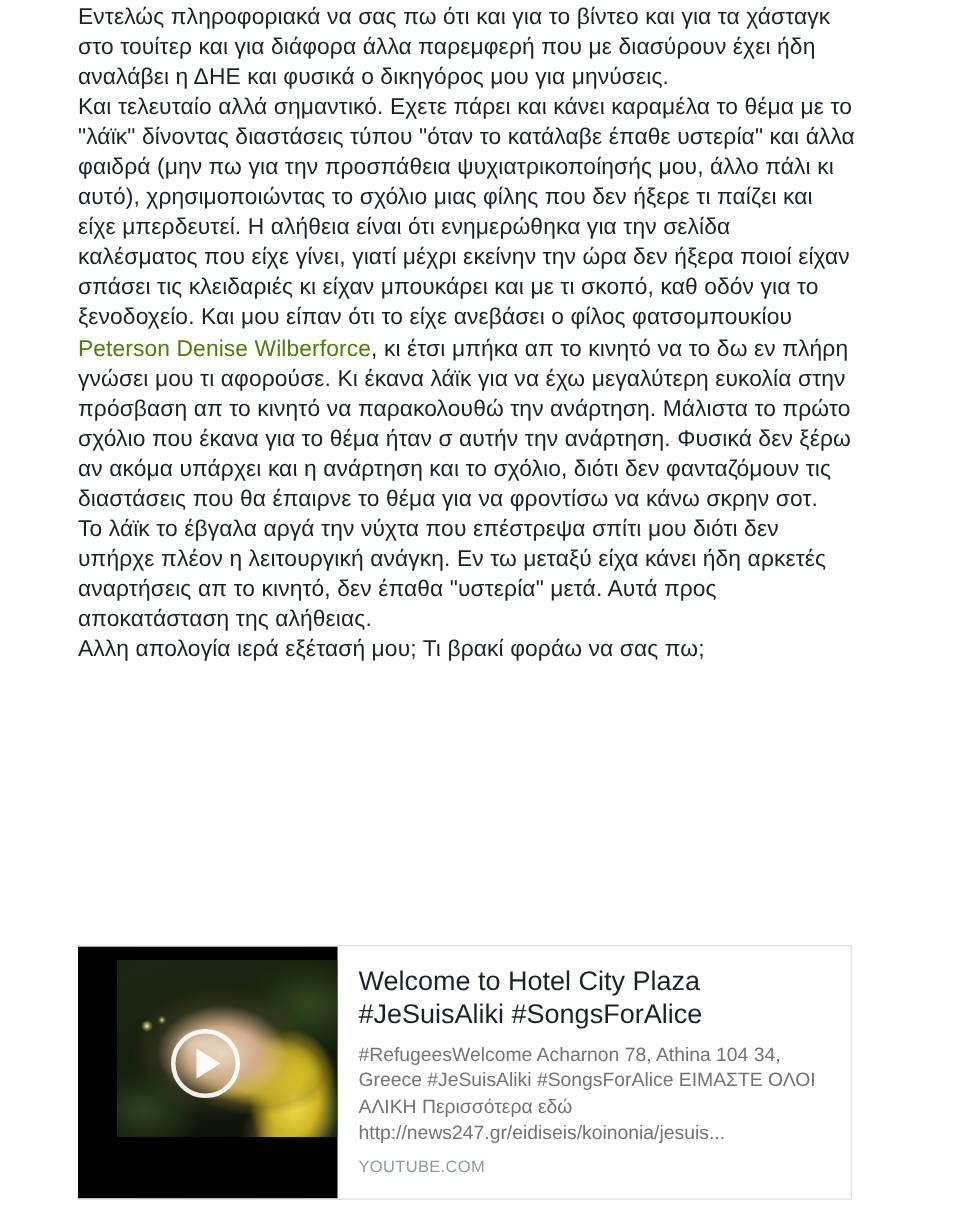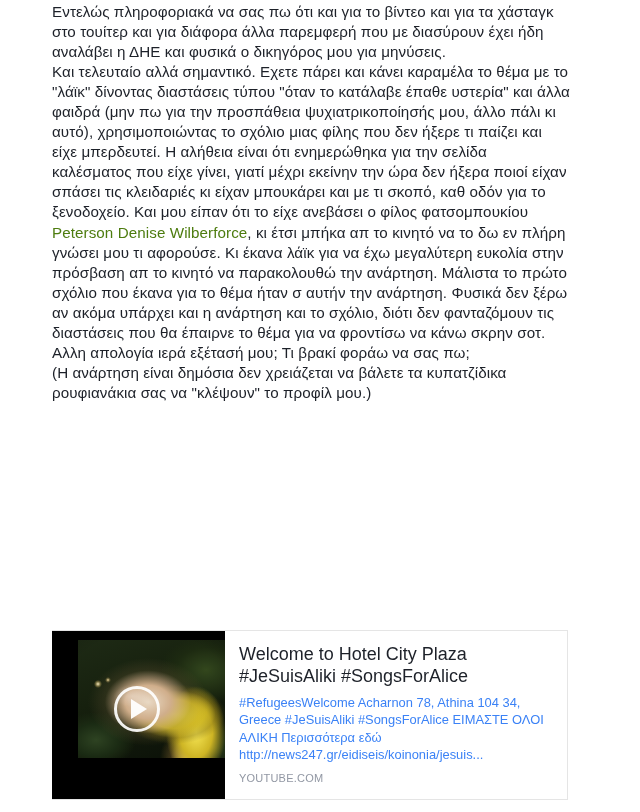--- a/index.html
+++ b/index.html
@@ -128,43 +128,43 @@
   .card-title {
     font-size: 18px;
     line-height: 22px;
     color: #1d2129;
     font-weight: 400;
     margin: 0 0 7px 0;
   }
   .card-desc {
     font-size: 12.9px;
     line-height: 17.4px;
-    color: #3b82f6;
+    color: #737373;
     margin: 0 0 6px 0;
     word-wrap: break-word;
   }
   .card-source {
     font-size: 11px;
     line-height: 16px;
     color: #9197a3;
     letter-spacing: 0.02em;
     margin: 0;
     text-transform: uppercase;
   }
 </style>
 </head>
 <body>
 
 <div id="page">
 
   <div class="post-body">
     <p class="para">Εντελώς πληροφοριακά να σας πω ότι και για το βίντεο και για τα χάσταγκ στο τουίτερ και για διάφορα άλλα παρεμφερή που με διασύρουν έχει ήδη αναλάβει η ΔΗΕ και φυσικά ο δικηγόρος μου για μηνύσεις.</p>
     <p class="para"><span>Και τελευταίο αλλά σημαντικό. Εχετε πάρει και κάνει καραμέλα το θέμα με το "λάϊκ" δίνοντας διαστάσεις τύπου "όταν το κατάλαβε έπαθε υστερία" και άλλα φαιδρά (μην πω για την προσπάθεια ψυχιατρικοποίησής μου, άλλο πάλι κι αυτό), χρησιμοποιώντας το σχόλιο μιας φίλης που δεν ήξερε τι παίζει και είχε μπερδευτεί. Η αλήθεια είναι ότι ενημερώθηκα για την σελίδα καλέσματος που είχε γίνει, γιατί μέχρι εκείνην την ώρα δεν ήξερα ποιοί είχαν σπάσει τις κλειδαριές κι είχαν μπουκάρει και με τι σκοπό, καθ οδόν για το ξενοδοχείο. Και μου είπαν ότι το είχε ανεβάσει ο φίλος φατσομπουκίου </span><a class="profile-link" href="#">Peterson Denise Wilberforce</a><span>, κι έτσι μπήκα απ το κινητό να το δω εν πλήρη γνώσει μου τι αφορούσε. Κι έκανα λάϊκ για να έχω μεγαλύτερη ευκολία στην πρόσβαση απ το κινητό να παρακολουθώ την ανάρτηση. Μάλιστα το πρώτο σχόλιο που έκανα για το θέμα ήταν σ αυτήν την ανάρτηση. Φυσικά δεν ξέρω αν ακόμα υπάρχει και η ανάρτηση και το σχόλιο, διότι δεν φανταζόμουν τις διαστάσεις που θα έπαιρνε το θέμα για να φροντίσω να κάνω σκρην σοτ.</span></p>
+    <p class="para">Το λάϊκ το έβγαλα αργά την νύχτα που επέστρεψα σπίτι μου διότι δεν υπήρχε πλέον η λειτουργική ανάγκη. Εν τω μεταξύ είχα κάνει ήδη αρκετές αναρτήσεις απ το κινητό, δεν έπαθα "υστερία" μετά. Αυτά προς αποκατάσταση της αλήθειας.</p>
     <p class="para">Αλλη απολογία ιερά εξέτασή μου; Τι βρακί φοράω να σας πω;</p>
-    <p class="para">(Η ανάρτηση είναι δημόσια δεν χρειάζεται να βάλετε τα κυπατζίδικα ρουφιανάκια σας να "κλέψουν" το προφίλ μου.)</p>
   </div>
 
   <div class="attachment">
 
     <div class="thumb">
       <div class="thumb-photo"></div>
       <div class="thumb-vignette"></div>
       <div class="play-btn">
         <div class="play-tri"></div>
       </div>

